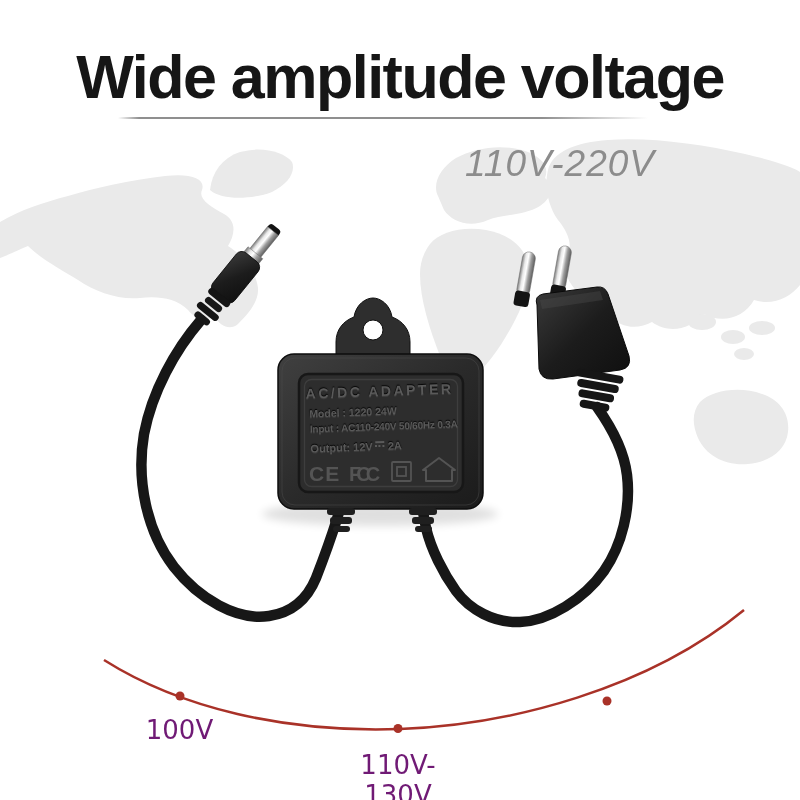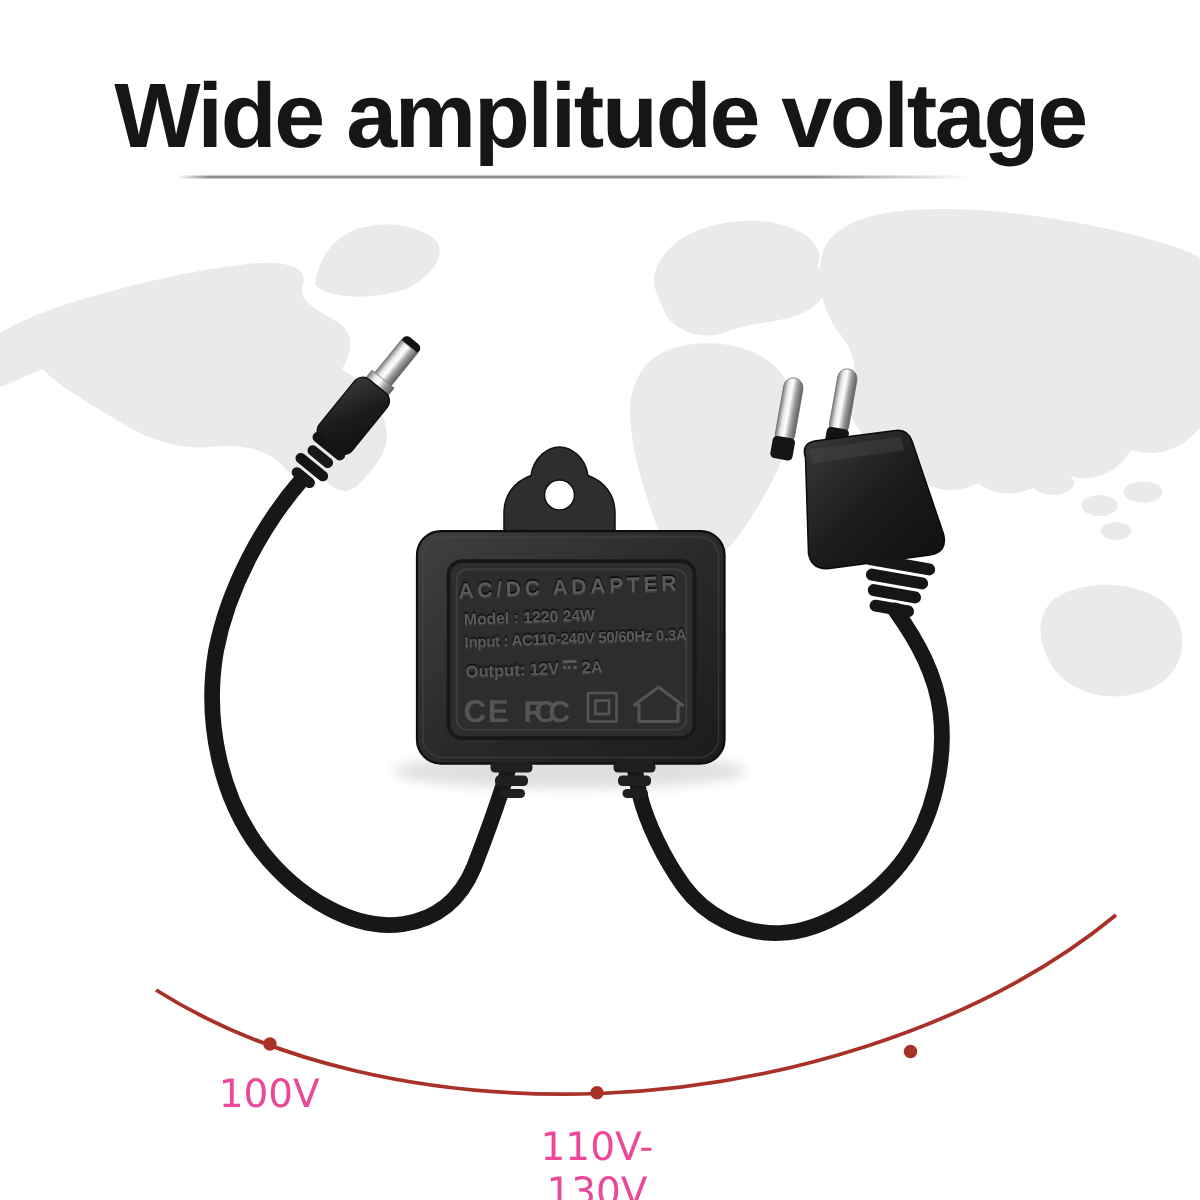--- a/index.html
+++ b/index.html
@@ -23,21 +23,21 @@
   .ad-line{position:absolute;left:11px;font-weight:bold;white-space:nowrap;}
   .ad-model{top:28px;font-size:10.5px;}
   .ad-input{top:44px;font-size:10px;letter-spacing:-0.2px;}
   .ad-output{top:63px;font-size:11px;}
   .dc-sym{display:inline-block;width:9px;height:7px;margin:0 3px 0 3px;position:relative;
          border-top:2px solid currentColor;vertical-align:0px;}
   .dc-sym::after{content:"";position:absolute;left:0;top:2px;width:9px;border-top:2px dotted currentColor;}
 
   
   .vlabel{position:absolute;z-index:3;font-family:"DejaVu Sans",sans-serif;
-          color:#ec4899;font-size:26px;text-align:center;}
+          color:#701a75;font-size:26px;text-align:center;}
   .v-left{left:132px;top:715px;width:95px;}
   .v-mid{left:328px;top:750px;width:140px;}
   .v-right{left:539px;top:721px;width:140px;}
 </style>
 </head>
 <body>
 
 <div class="stage">
 
   <svg class="scene" width="800" height="800" viewBox="0 0 800 800">
@@ -143,20 +143,21 @@
     <g>
       <path d="M104,660 C180,708 285,733 400,729 C510,725 648,689 744,610" fill="none" stroke="#a93228" stroke-width="2.5"></path>
       <circle cx="180" cy="696" r="4.5" fill="#a93228"></circle>
       <circle cx="398" cy="728.5" r="4.5" fill="#a93228"></circle>
       <circle cx="607" cy="701" r="4.5" fill="#a93228"></circle>
     </g>
   </svg>
 
   <div class="title">Wide amplitude voltage</div>
   <div class="divider"></div>
+  <div class="subtitle">110V-220V</div>
 
   <div class="ad-label">
     <div class="ad-title">AC/DC ADAPTER</div>
     <div class="ad-line ad-model">Model : 1220 24W</div>
     <div class="ad-line ad-input">Input : AC110-240V 50/60Hz 0.3A</div>
     <div class="ad-line ad-output"><span>Output: 12V</span><span class="dc-sym"></span><span>2A</span></div>
   </div>
 
   <div class="vlabel v-left">100V</div>
   <div class="vlabel v-mid">110V-130V</div>

